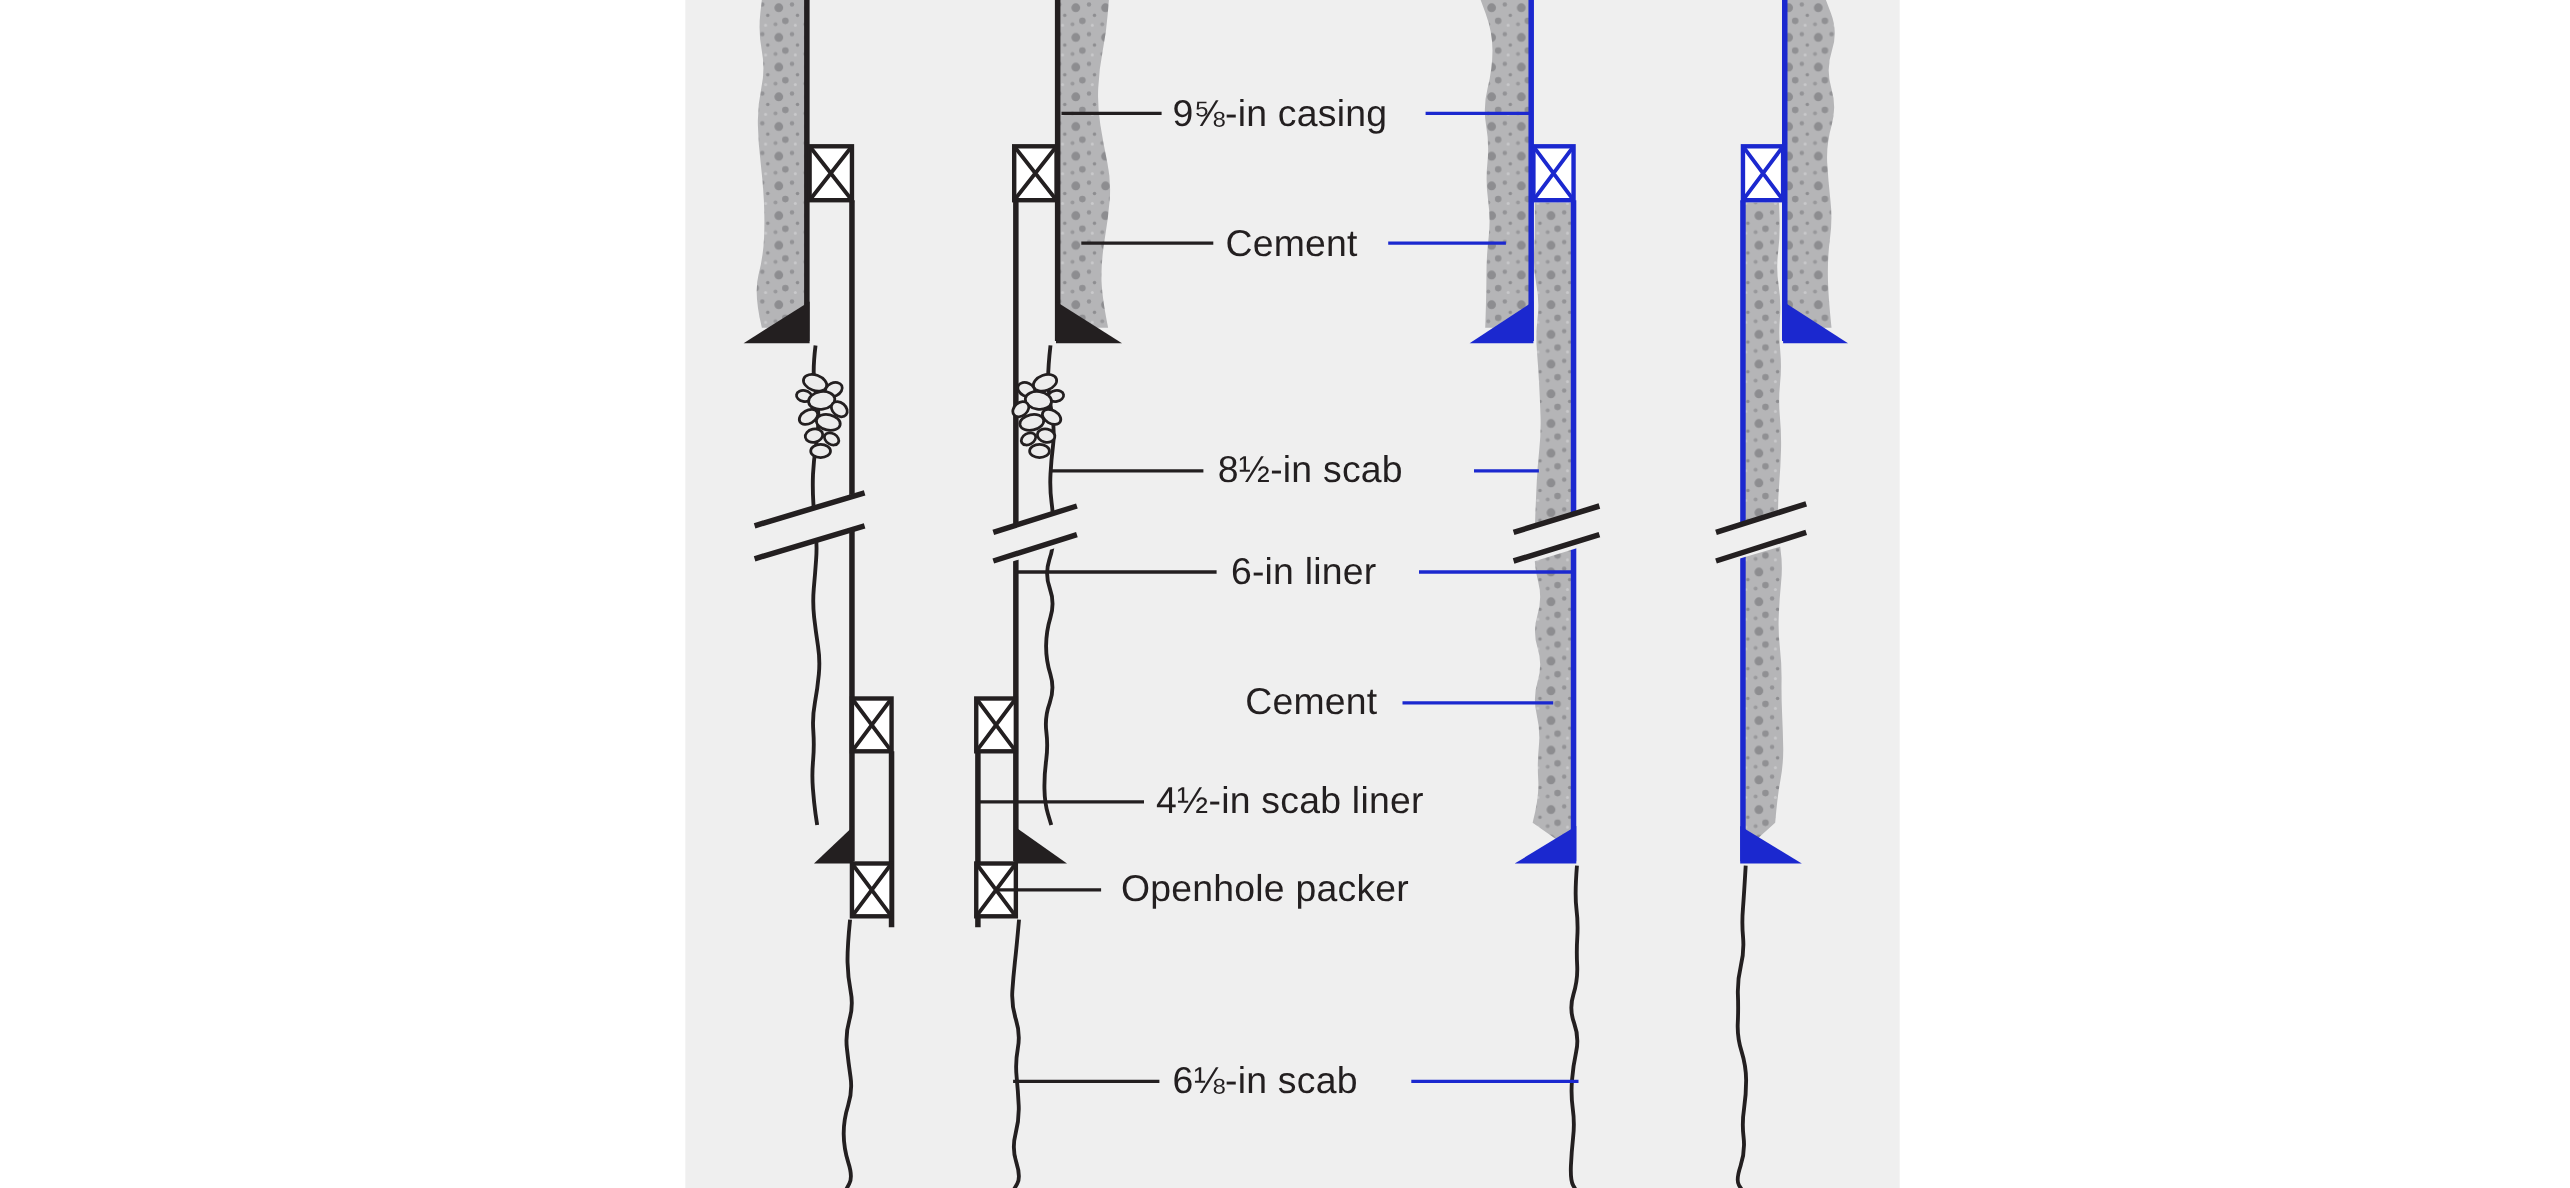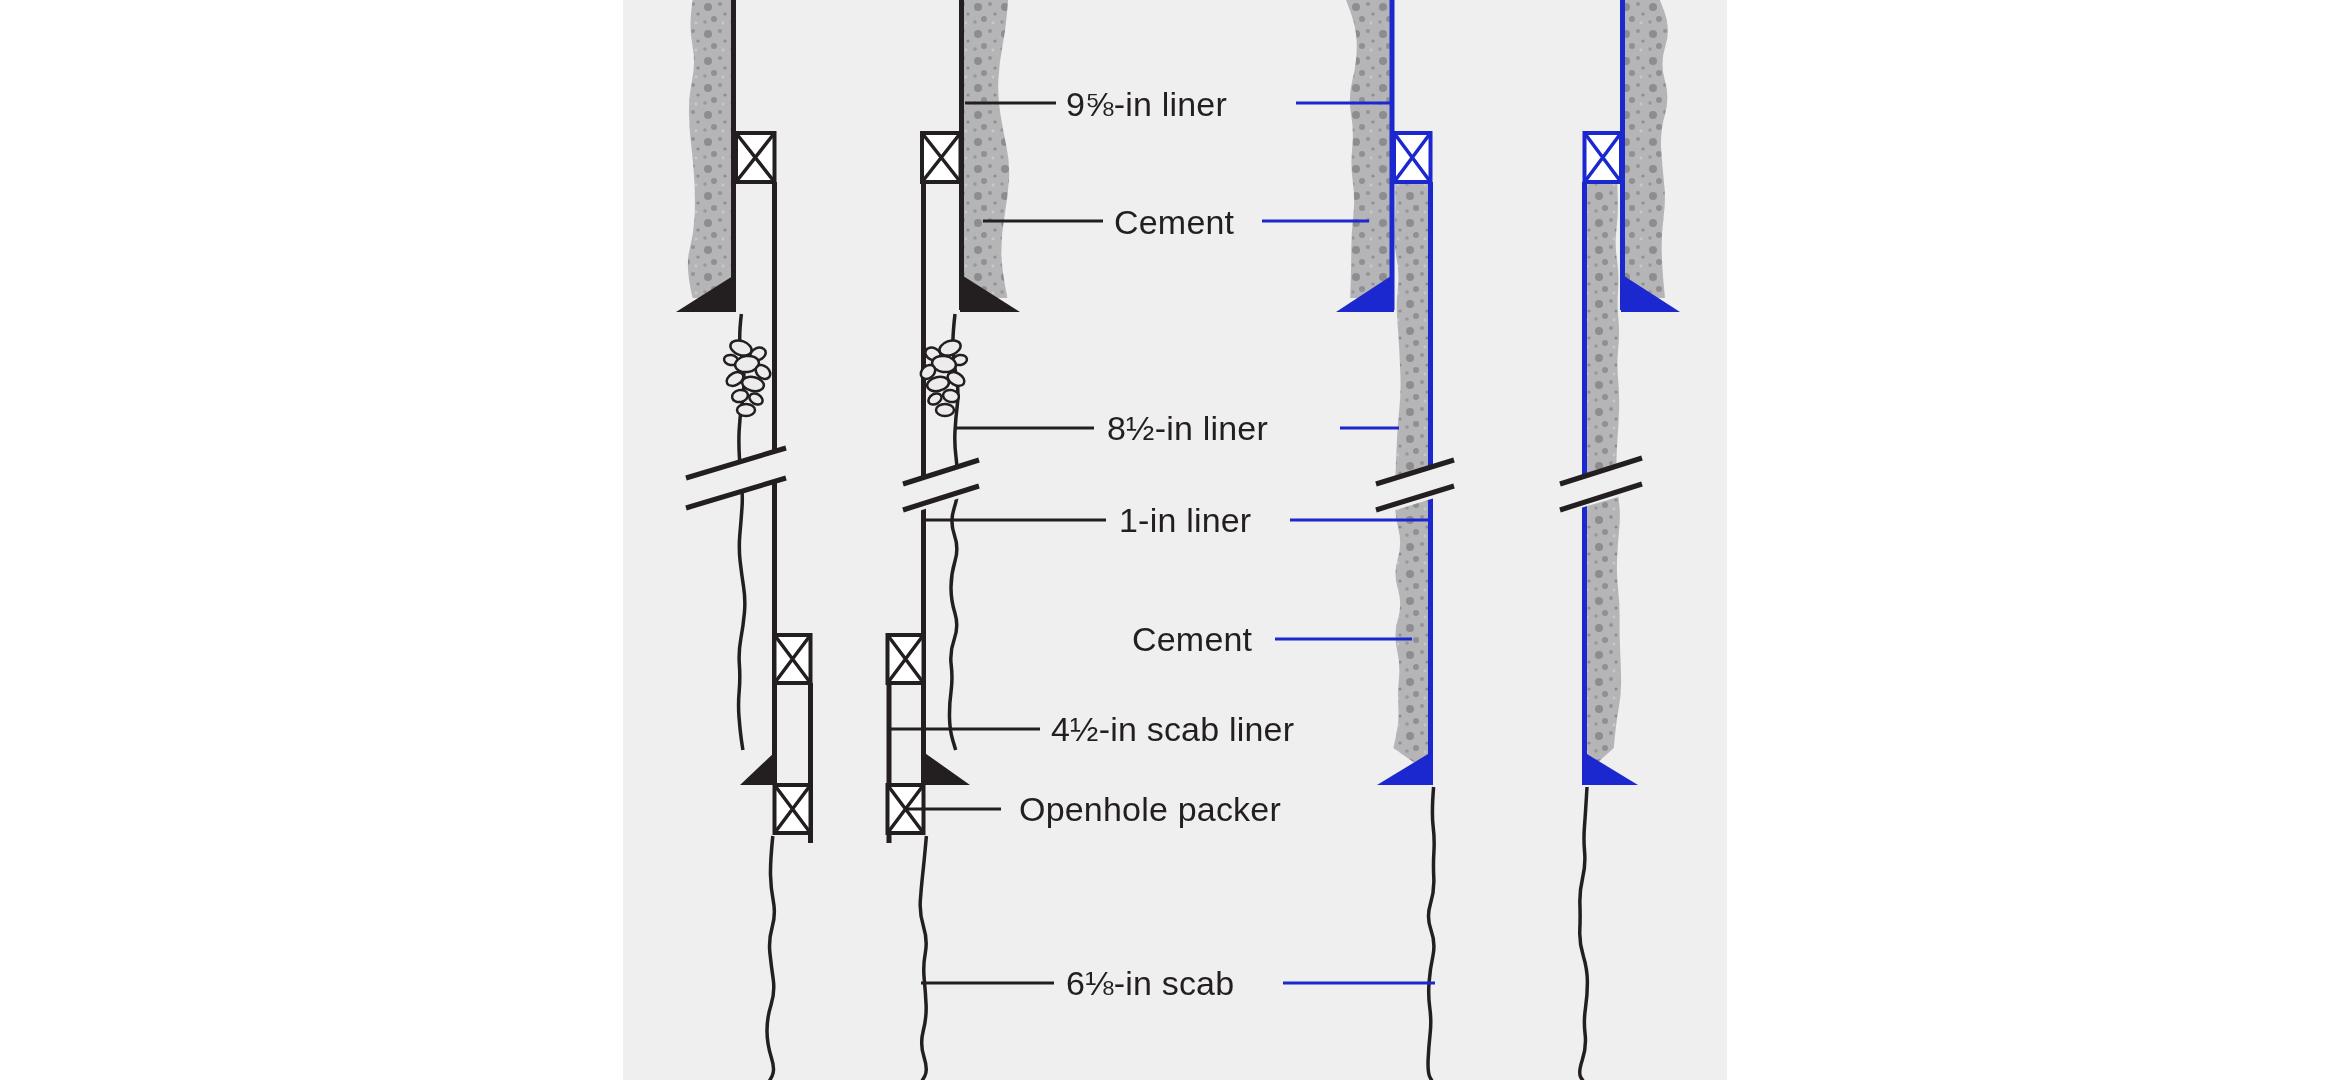--- a/index.html
+++ b/index.html
@@ -164,20 +164,20 @@
       <path d="M1296 103 H1392"></path>
       <path d="M1262 221 H1369"></path>
       <path d="M1340 428 H1399"></path>
       <path d="M1290 520 H1431"></path>
       <path d="M1275 639 H1412"></path>
       <path d="M1283 983 H1435"></path>
     </g>
   </g>
 </svg>
 
-<div class="lbl" style="left:1066px;top:104px">9⅝-in liner</div>
+<div class="lbl" style="left:1066px;top:104px">9⅝-in casing</div>
 <div class="lbl" style="left:1114px;top:222px">Cement</div>
-<div class="lbl" style="left:1107px;top:428px">8½-in liner</div>
-<div class="lbl" style="left:1119px;top:520px">1-in liner</div>
+<div class="lbl" style="left:1107px;top:428px">8½-in scab</div>
+<div class="lbl" style="left:1119px;top:520px">6-in liner</div>
 <div class="lbl" style="left:1132px;top:639px">Cement</div>
 <div class="lbl" style="left:1051px;top:729px">4½-in scab liner</div>
 <div class="lbl" style="left:1019px;top:809px">Openhole packer</div>
 <div class="lbl" style="left:1066px;top:983px">6⅛-in scab</div>
 
 </body></html>

